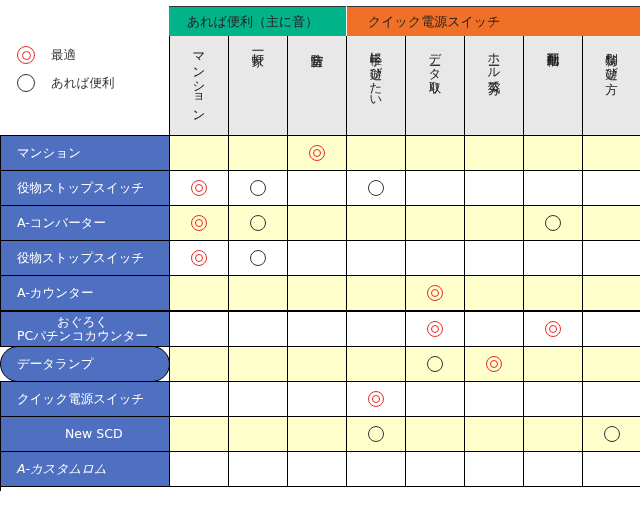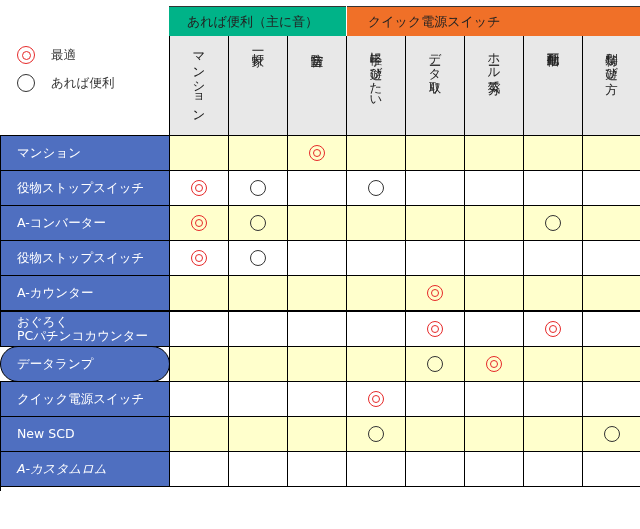--- a/index.html
+++ b/index.html
@@ -160,21 +160,21 @@
     <div class="abs cell yellow" style="left: 228px; top: 275px; width: 60px;"></div>
     <div class="abs cell yellow" style="left: 287px; top: 275px; width: 60px;"></div>
     <div class="abs cell yellow" style="left: 346px; top: 275px; width: 60px;"></div>
     <div class="abs cell yellow" style="left: 405px; top: 275px; width: 60px;">
       <span class="mark best"></span>
     </div>
     <div class="abs cell yellow" style="left: 464px; top: 275px; width: 60px;"></div>
     <div class="abs cell yellow" style="left: 523px; top: 275px; width: 60px;"></div>
     <div class="abs cell yellow" style="left: 582px; top: 275px; width: 59px;"></div>
     <div class="abs row-label" style="top: 311px;">
-      <span style="white-space: pre-line;">おぐろく
+      <span style="white-space: pre-line; text-align: center;">おぐろく
 PCパチンコカウンター</span>
     </div>
     <div class="abs cell white" style="left: 169px; top: 311px; width: 60px;"></div>
     <div class="abs cell white" style="left: 228px; top: 311px; width: 60px;"></div>
     <div class="abs cell white" style="left: 287px; top: 311px; width: 60px;"></div>
     <div class="abs cell white" style="left: 346px; top: 311px; width: 60px;"></div>
     <div class="abs cell white" style="left: 405px; top: 311px; width: 60px;">
       <span class="mark best"></span>
     </div>
     <div class="abs cell white" style="left: 464px; top: 311px; width: 60px;"></div>
@@ -204,21 +204,21 @@
     <div class="abs cell white" style="left: 228px; top: 381px; width: 60px;"></div>
     <div class="abs cell white" style="left: 287px; top: 381px; width: 60px;"></div>
     <div class="abs cell white" style="left: 346px; top: 381px; width: 60px;">
       <span class="mark best"></span>
     </div>
     <div class="abs cell white" style="left: 405px; top: 381px; width: 60px;"></div>
     <div class="abs cell white" style="left: 464px; top: 381px; width: 60px;"></div>
     <div class="abs cell white" style="left: 523px; top: 381px; width: 60px;"></div>
     <div class="abs cell white" style="left: 582px; top: 381px; width: 59px;"></div>
     <div class="abs row-label" style="top: 416px;">
-      <span style="white-space: pre-line;">New SCD</span>
+      <span style="white-space: pre-line; margin-left: 48px;">New SCD</span>
     </div>
     <div class="abs cell yellow" style="left: 169px; top: 416px; width: 60px;"></div>
     <div class="abs cell yellow" style="left: 228px; top: 416px; width: 60px;"></div>
     <div class="abs cell yellow" style="left: 287px; top: 416px; width: 60px;"></div>
     <div class="abs cell yellow" style="left: 346px; top: 416px; width: 60px;">
       <span class="mark useful"></span>
     </div>
     <div class="abs cell yellow" style="left: 405px; top: 416px; width: 60px;"></div>
     <div class="abs cell yellow" style="left: 464px; top: 416px; width: 60px;"></div>
     <div class="abs cell yellow" style="left: 523px; top: 416px; width: 60px;"></div>

